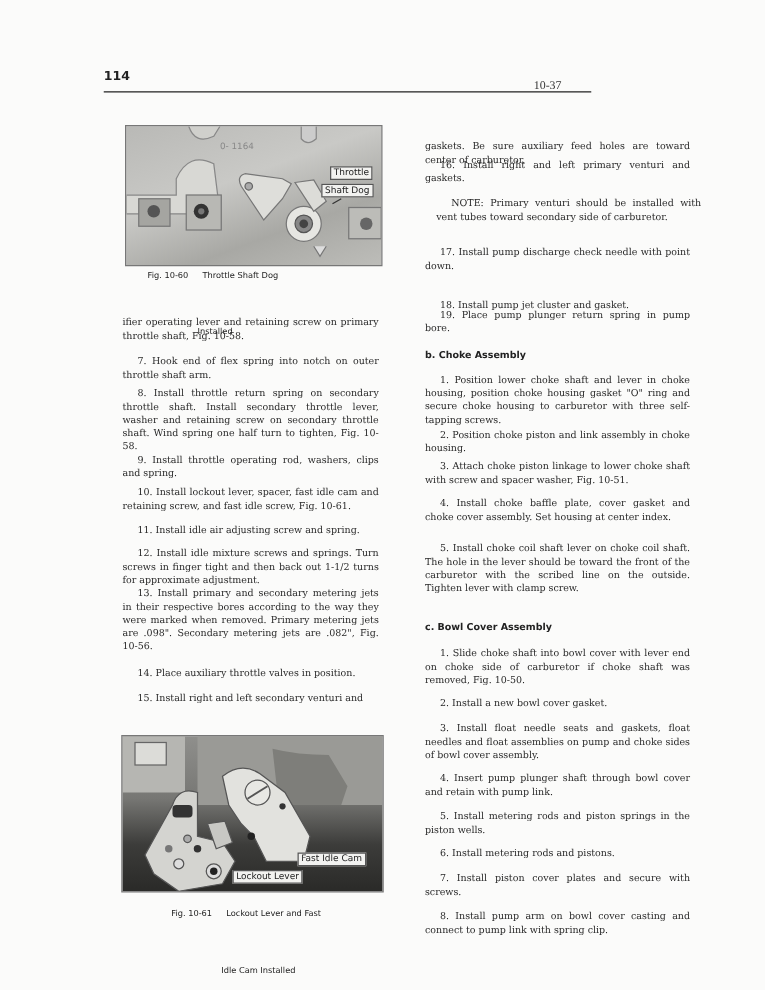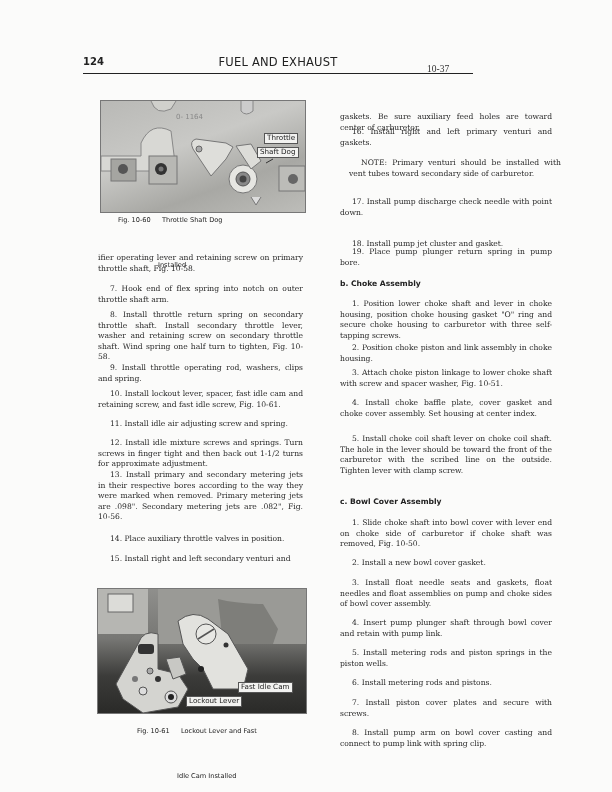--- a/index.html
+++ b/index.html
@@ -54,22 +54,21 @@
     .caption {
       position: absolute; font-family: "DejaVu Sans", sans-serif; font-size: 6.6px; line-height: 9px; color: #222;
     }
     .caption .num { display: inline-block; width: 44px; }
     .caption .line2 { padding-left: 40px; margin-top: 36px; }
   </style>
 </head>
 <body>
 
 <div class="header">
-  <span class="page-num">124</span>
-  <div class="page-title">FUEL AND EXHAUST</div>
+  <span class="page-num">114</span>
 </div>
 <span class="section-num">10-37</span>
 
 <div class="photo photo1">
   <svg width="204" height="111" style="position:absolute;left:0;top:0">
     <rect x="0" y="0" width="204" height="111" fill="none"></rect>
     <path d="M0 55 L40 55 L40 42 Q50 20 70 30 L75 70 L0 70 Z" fill="#d8d8d4" stroke="#888" stroke-width="1"></path>
     <rect x="10" y="58" width="25" height="22" fill="#a5a5a1" stroke="#777"></rect>
     <circle cx="22" cy="68" r="5" fill="#555"></circle>
     <rect x="48" y="55" width="28" height="28" fill="#b8b8b4" stroke="#777"></rect>

